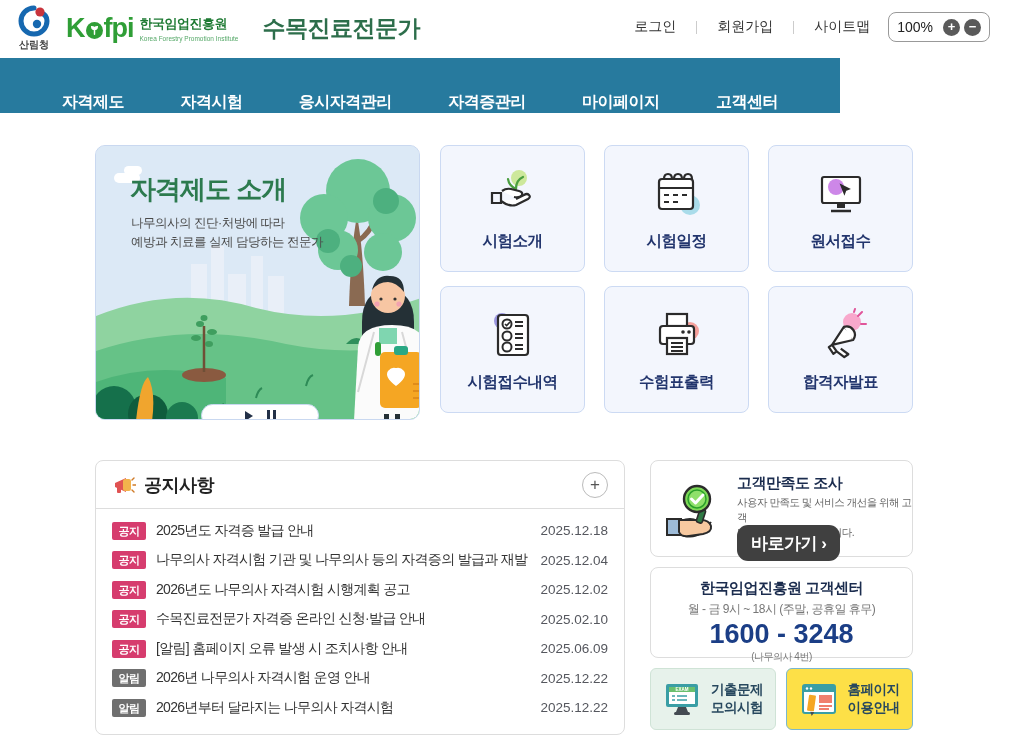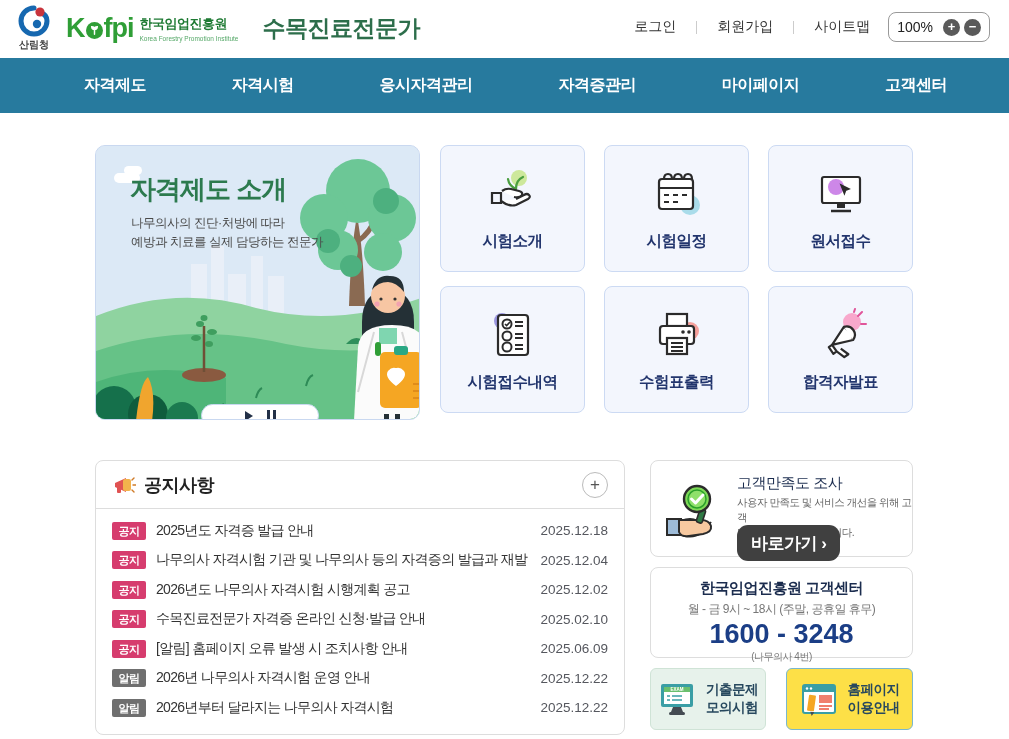--- a/index.html
+++ b/index.html
@@ -19,21 +19,21 @@
   .kofpi-kr-en { font-size:6.5px; color:#55a868; margin-top:2px; }
   .site-title { font-size:23px; font-weight:bold; color:#2d6e4b; letter-spacing:-0.5px; margin-left:24px; cursor:pointer; }
   .util { position:absolute; right:19px; top:12px; display:flex; align-items:center; }
   .util-link { font-size:14px; color:#333; cursor:pointer; padding:4px 2px; }
   .util-divider { width:1px; height:13px; background:#ccc; margin:0 18px; }
   .zoom-pill { margin-left:16px; border:1px solid #999; border-radius:8px; height:30px; display:flex; align-items:center; padding:0 8px; background:#fff; }
   .zoom-level { font-size:14px; color:#222; margin-right:6px; }
   .zoom-btn { width:17px; height:17px; border-radius:50%; background:#5a5a5a; color:#fff; font-size:13px; line-height:16px; text-align:center; margin-left:4px; cursor:pointer; font-weight:bold; }
 
   
-  .nav { position:absolute; left:0; top:58px; width:1009px; height:55px; background:#277a9e; display:flex; align-items:center;padding-left:22px; }
+  .nav { position:absolute; left:0; top:58px; width:840px; height:55px; background:#277a9e; display:flex; align-items:flex-end; }
   .nav-inner { width:100%; padding:0 62px; display:flex; justify-content:space-between; }
   .nav-item { color:#fff; font-size:16px; font-weight:bold; letter-spacing:-0.5px; cursor:pointer; }
 
   
   .banner { position:absolute; left:95px; top:145px; width:325px; height:275px; border:1px solid #c9d8f0; border-radius:10px; overflow:hidden; background:#dce9f6; }
   .banner svg.scene { position:absolute; left:0; top:0; }
   .banner-title { position:absolute; left:34px; top:26px; font-size:26px; font-weight:bold; color:#2c7a4e; letter-spacing:-1px; }
   .banner-sub { position:absolute; left:35px; top:68px; font-size:12.5px; color:#4a4a4a; line-height:1.55; letter-spacing:-0.5px; }
   .carousel-ctl { position:absolute; left:105px; top:258px; width:118px; height:23px; background:#fff; border:1px solid #c9d8f0; border-radius:12px; display:flex; align-items:center; justify-content:center; gap:14px; }
   .play-tri { width:0; height:0; border-left:8px solid #223047; border-top:5px solid transparent; border-bottom:5px solid transparent; cursor:pointer; }
@@ -55,32 +55,32 @@
   .notice-row { height:29.5px; display:flex; align-items:center; cursor:pointer; }
   .badge { flex:0 0 auto; width:34px; height:18px; border-radius:2px; color:#fff; font-size:11px; font-weight:bold; text-align:center; line-height:18px; margin-right:10px; letter-spacing:-0.5px; }
   .badge-notice { background:#d63c6e; }
   .badge-info { background:#6f6f6f; }
   .notice-row .t { flex:1 1 auto; font-size:14px; color:#333; letter-spacing:-0.7px; white-space:nowrap; overflow:hidden; }
   .notice-row .d { flex:0 0 auto; font-size:13.5px; color:#55575e; margin-left:12px; }
 
   
   .survey-box { position:absolute; left:650px; top:460px; width:263px; height:97px; border:1px solid #ddd; border-radius:8px; background:#fff; }
   .survey-icon { position:absolute; left:14px; top:22px; }
-  .survey-title { position:absolute; left:86px; top:13px; font-size:15px; font-weight:normal; color:#1b2c4e; letter-spacing:-0.5px; }
+  .survey-title { position:absolute; left:86px; top:13px; font-size:15px; font-weight:bold; color:#1b2c4e; letter-spacing:-0.5px; }
   .survey-desc { position:absolute; left:86px; top:34px; font-size:10.5px; color:#666; line-height:1.45; letter-spacing:-0.5px; }
   .survey-btn { position:absolute; left:86px; top:64px; height:36px; padding:0 14px; background:#404040; color:#fff; border-radius:11px; font-size:17px; font-weight:bold; display:inline-flex; align-items:center; cursor:pointer; letter-spacing:-0.5px; }
 
   .call-box { position:absolute; left:650px; top:567px; width:263px; height:91px; border:1px solid #ddd; border-radius:8px; background:#fff; text-align:center; }
   .call-title { margin-top:11px; font-size:15px; font-weight:bold; color:#1b2c4e; letter-spacing:-0.5px; }
   .call-hours { margin-top:3px; font-size:12px; color:#777; letter-spacing:-0.5px; }
   .call-phone { margin-top:1px; font-size:27px; font-weight:bold; color:#1b3e86; letter-spacing:0px; }
   .call-note { font-size:10px; color:#777; margin-top:0px; letter-spacing:-0.5px; }
 
   .foot-btn { position:absolute; top:668px; height:62px; border-radius:6px; display:flex; align-items:center; justify-content:center; gap:10px; cursor:pointer; }
-  .foot-btn-exam { left:650px; width:116px; background:#e7f2eb; border:1px solid #cfe3d6; }
+  .foot-btn-exam { left:650px; width:126px; background:#e7f2eb; border:1px solid #cfe3d6; }
   .foot-btn-home { left:786px; width:127px; background:#fde047; border:1.5px solid #79b7cf; }
   .foot-label { font-size:13.5px; font-weight:bold; color:#27485e; line-height:1.3; letter-spacing:-0.5px; }
 </style>
 </head>
 <body>
 
 <div class="header">
   <div class="logo-group">
     <div class="gov-logo">
       <svg width="32" height="32" viewBox="0 0 32 32">

